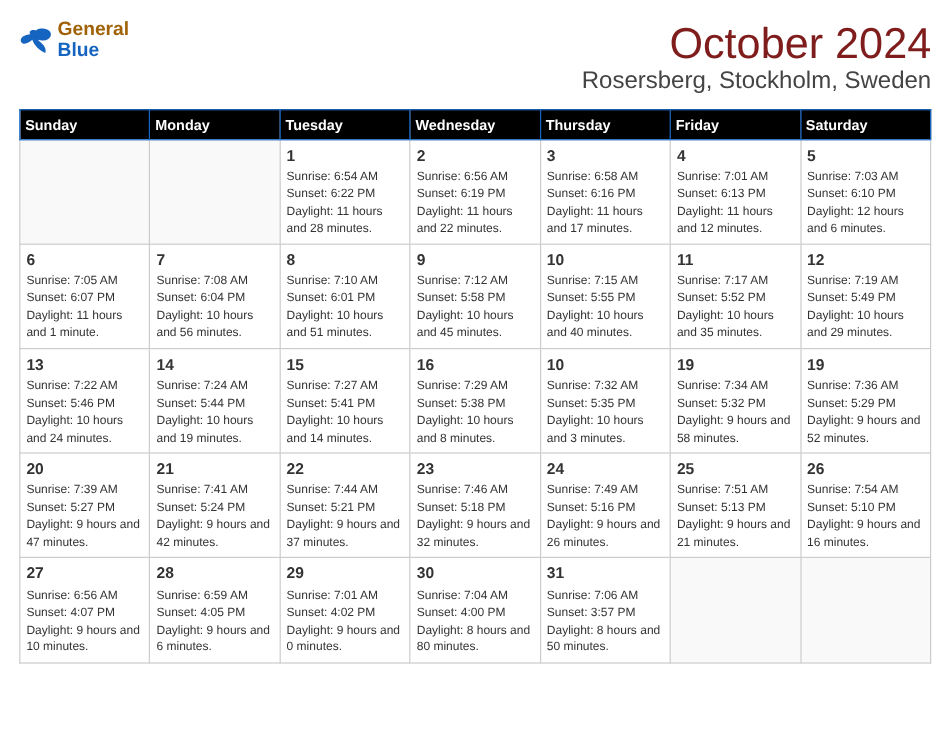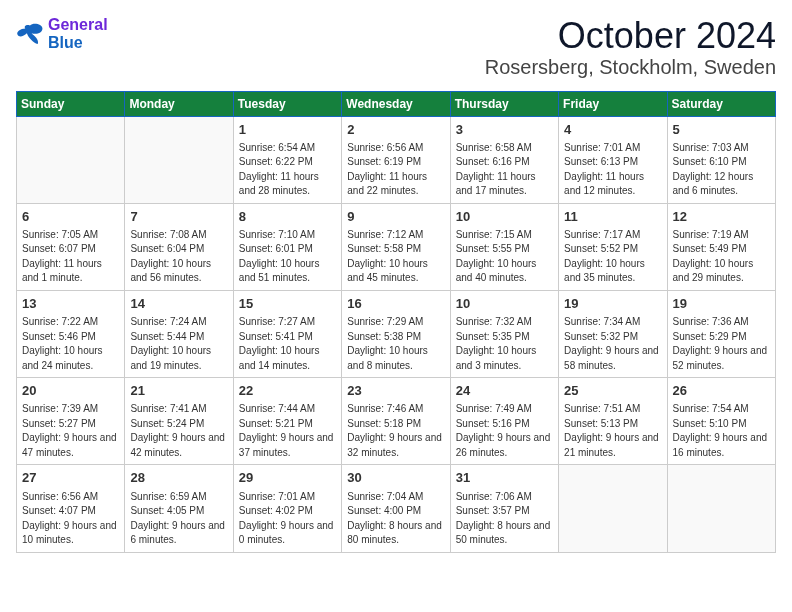--- a/index.html
+++ b/index.html
@@ -14,36 +14,36 @@
       display: flex;
       justify-content: space-between;
       align-items: flex-start;
       margin-bottom: 12px;
     }
     .logo {
       display: flex;
       align-items: center;
       gap: 4px;
     }
-    .logo-text-general { font-size: 16px; font-weight: bold; color: #6d28d9; }
+    .logo-text-general { font-size: 16px; font-weight: bold; color: #a16207; }
     .logo-text-blue { font-size: 16px; font-weight: bold; color: #1565c0; margin-top: 28px; }
     .logo-bird {
       width: 28px;
       height: 24px;
     }
     .title-block { text-align: right; }
-    .month-title { font-size: 36px; font-weight: 300; color: #0f172a; line-height: 1.1; }
+    .month-title { font-size: 36px; font-weight: 300; color: #7f1d1d; line-height: 1.1; }
     .location-title { font-size: 20px; color: #444; }
     table {
       width: 100%;
       border-collapse: collapse;
       font-size: 10.5px;
     }
     thead tr th {
-      background: #15803d;
+      background: #000000;
       color: #fff;
       padding: 5px 4px;
       text-align: left;
       font-size: 12px;
       font-weight: bold;
       border: 1px solid #1565c0;
     }
     tbody tr td {
       border: 1px solid #ccc;
       vertical-align: top;

